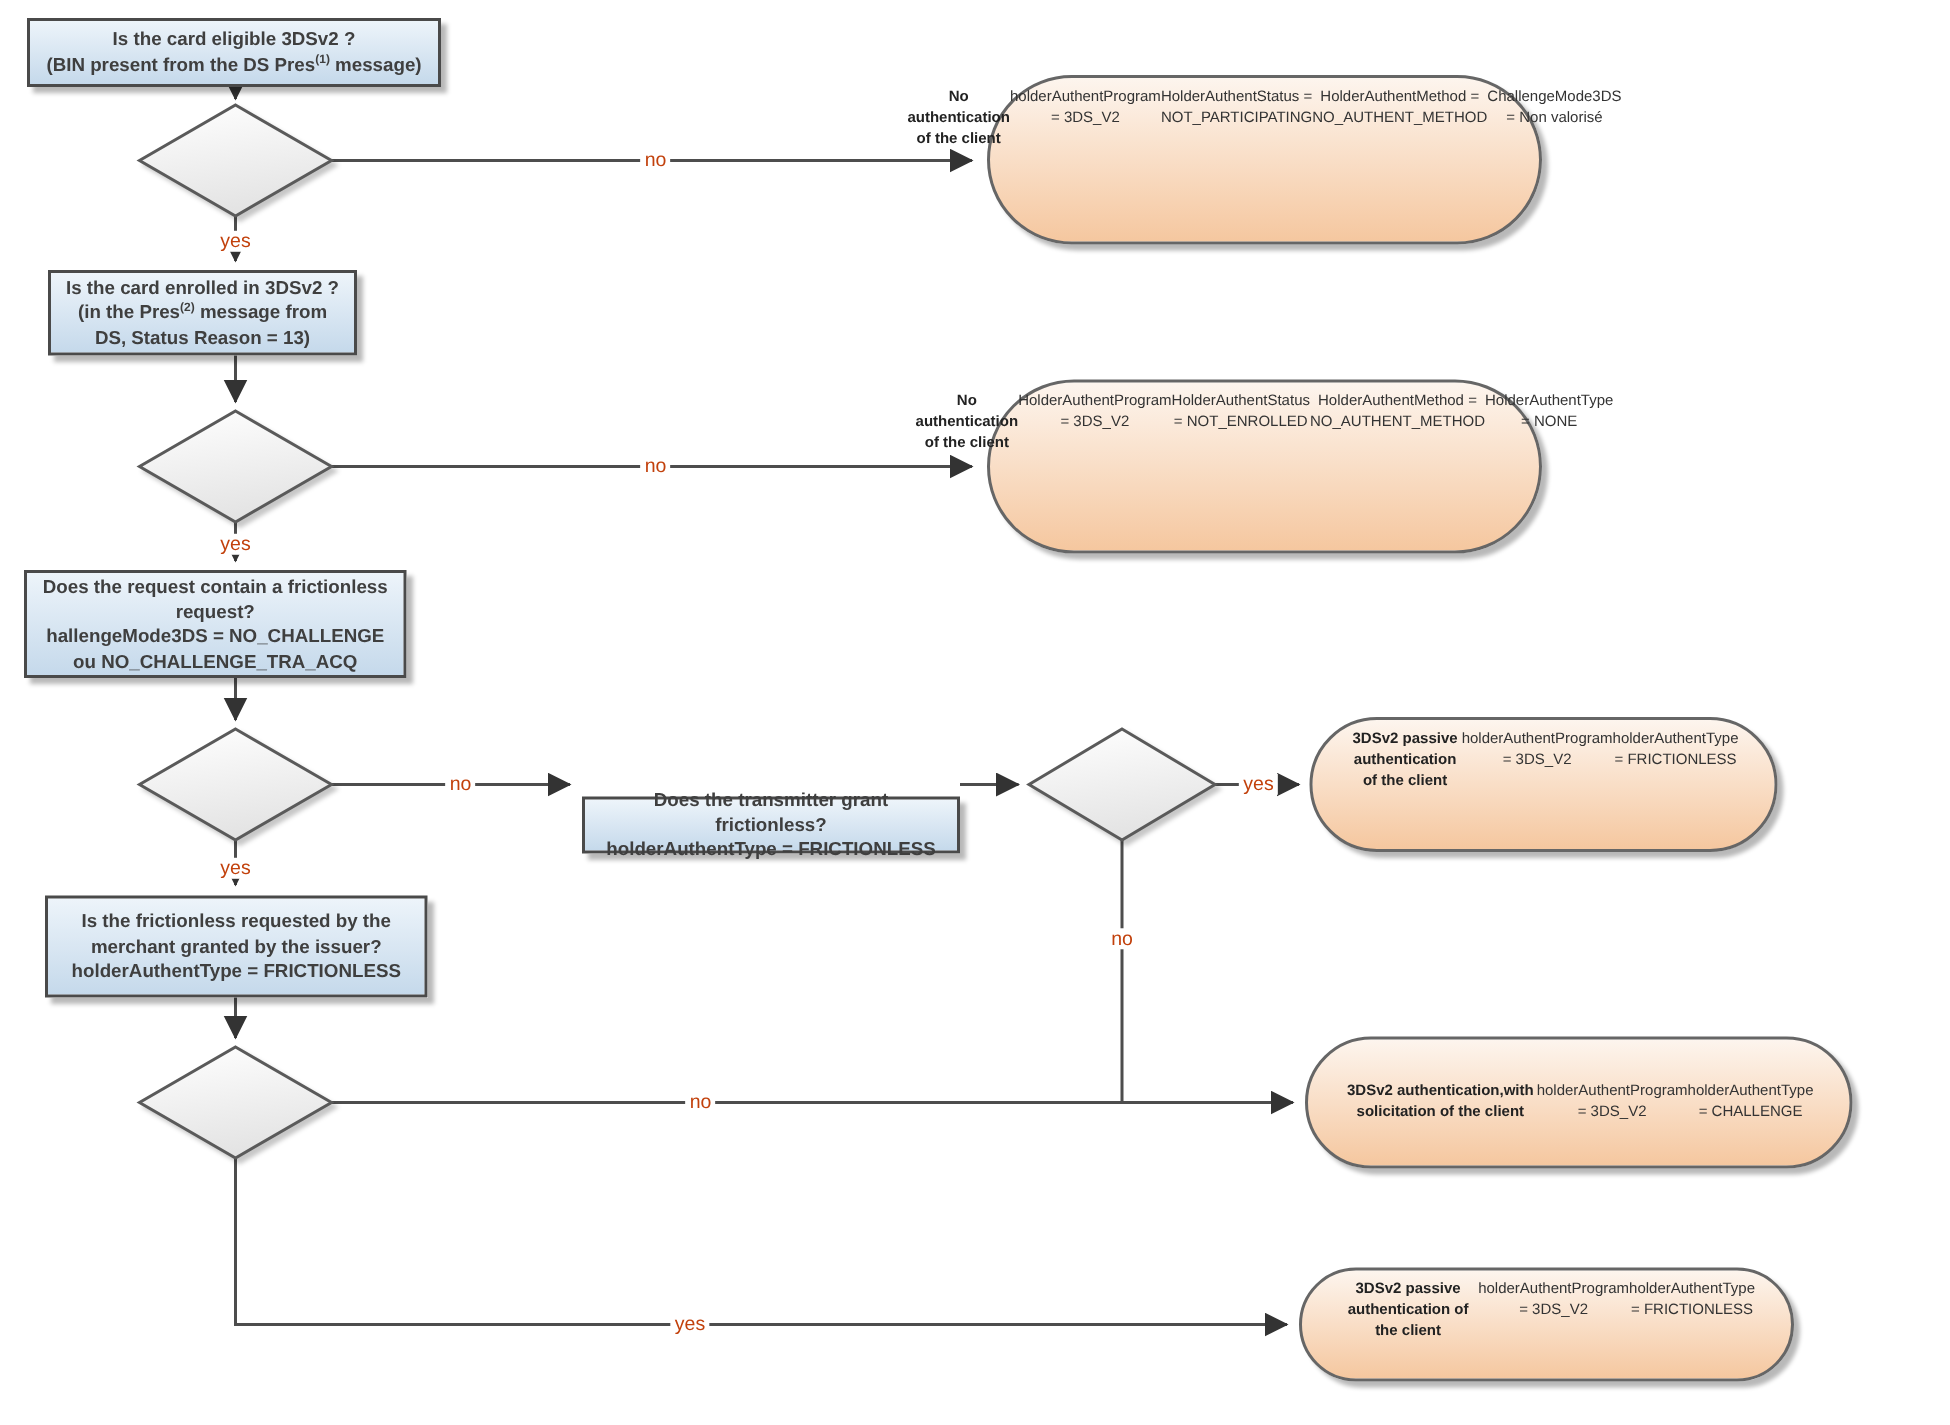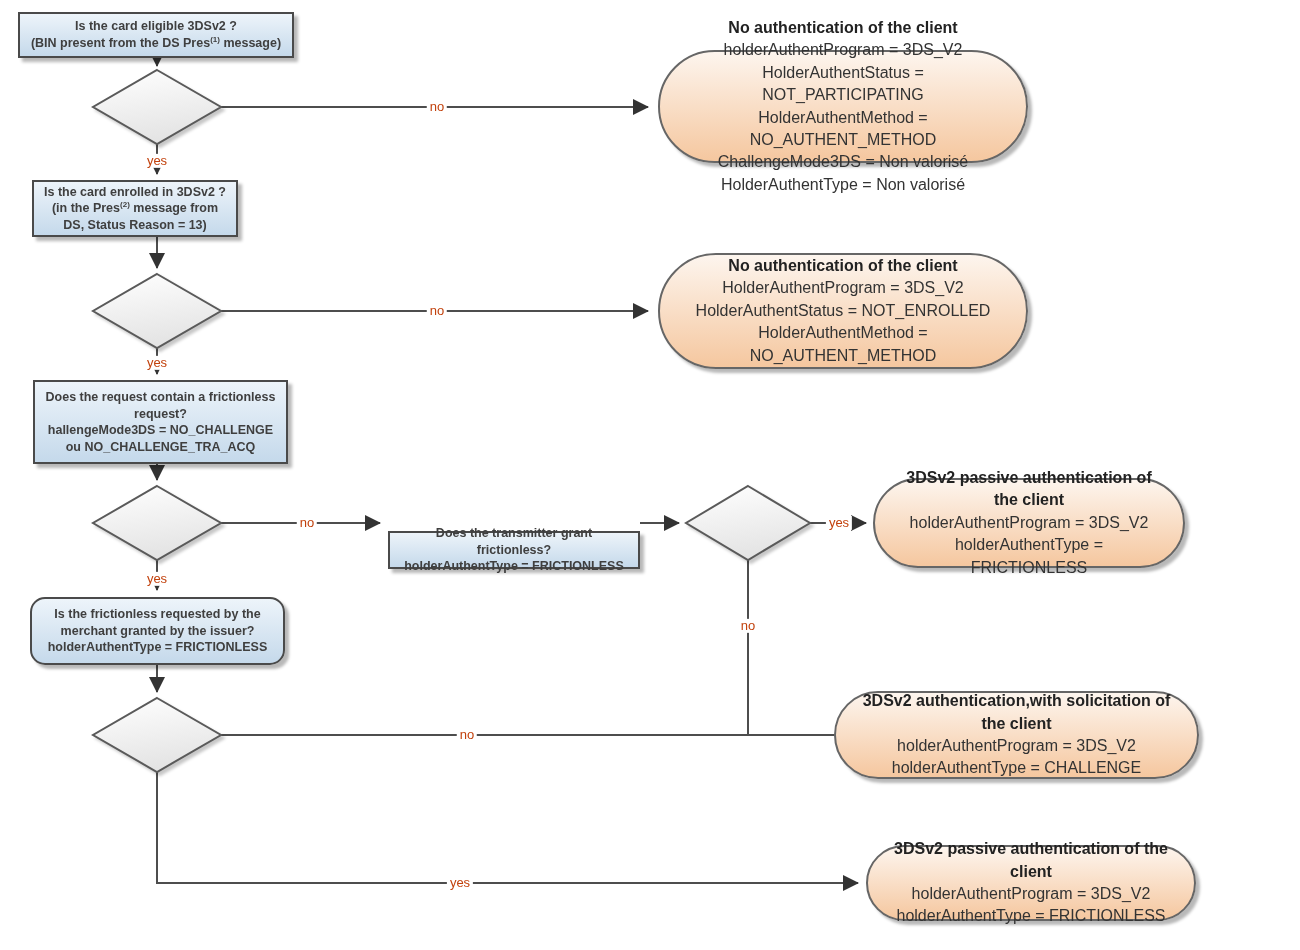--- a/index.html
+++ b/index.html
@@ -18,22 +18,22 @@
     display:flex;flex-direction:column;justify-content:center;
     text-align:center;font-weight:bold;font-size:12.5px;line-height:1.32;
     color:#3f3f3f;padding:3px 8px;
   }
   .qbox sup{font-size:8px;font-weight:bold;}
   .obox{
     position:absolute;box-sizing:border-box;
     background:linear-gradient(#fdf5ee,#f5c79f);
     border:2px solid #666666;border-radius:999px;
     box-shadow:4px 4px 3px rgba(0,0,0,0.28);
-    display:flex;flex-direction:column;justify-content:center;
-    text-align:center;font-size:16px;line-height:1.4;color:#333333;
+    display:flex;justify-content:center;
+    text-align:center;font-size:10px;line-height:1.4;color:#333333;
     padding:6px 24px;
   }
   .obox .title{font-weight:bold;color:#222222;}
   .elabel{
     position:absolute;transform:translate(-50%,-50%);
     background:#ffffff;padding:0 3px;font-size:13px;color:#c2410c;line-height:1.1;
   }
 </style>
 </head>
 <body>
@@ -77,58 +77,58 @@
   <div class="qbox" style="left:18px;top:12px;width:276px;height:46px;">
     <div>Is the card eligible 3DSv2 ?</div>
     <div><span>(BIN present from the DS Pres</span><sup>(1)</sup><span> message)</span></div>
   </div>
 
   <div class="qbox" style="left:32px;top:180px;width:206px;height:57px;align-items:center;">
     <div>Is the card enrolled in 3DSv2 ?</div>
     <div><span>(in the Pres</span><sup>(2)</sup><span> message from DS, Status Reason = 13)</span></div>
   </div>
 
-  <div class="qbox" style="left:33px;top:380px;width:255px;height:84px;">
+  <div class="qbox" style="left:16px;top:380px;width:255px;height:72px;">
     <div>Does the request contain a frictionless request?</div>
     <div>hallengeMode3DS = NO_CHALLENGE ou NO_CHALLENGE_TRA_ACQ</div>
   </div>
 
   <div class="qbox" style="left:388px;top:531px;width:252px;height:38px;">
     <div>Does the transmitter grant frictionless?</div>
     <div>holderAuthentType = FRICTIONLESS</div>
   </div>
 
-  <div class="qbox" style="left:30px;top:597px;width:255px;height:68px;border-radius:15px;">
+  <div class="qbox" style="left:30px;top:597px;width:255px;height:68px;">
     <div>Is the frictionless requested by the merchant granted by the issuer?</div>
     <div>holderAuthentType = FRICTIONLESS</div>
   </div>
 
   <div class="obox" style="left:658px;top:50px;width:370px;height:113px;">
     <div class="title">No authentication of the client</div>
     <div>holderAuthentProgram = 3DS_V2</div>
     <div>HolderAuthentStatus = NOT_PARTICIPATING</div>
     <div>HolderAuthentMethod = NO_AUTHENT_METHOD</div>
     <div>ChallengeMode3DS = Non valorisé</div>
-    <div>HolderAuthentType = Non valorisé</div>
   </div>
 
   <div class="obox" style="left:658px;top:253px;width:370px;height:116px;">
     <div class="title">No authentication of the client</div>
     <div>HolderAuthentProgram = 3DS_V2</div>
     <div>HolderAuthentStatus = NOT_ENROLLED</div>
     <div>HolderAuthentMethod = NO_AUTHENT_METHOD</div>
+    <div>HolderAuthentType = NONE</div>
   </div>
 
   <div class="obox" style="left:873px;top:478px;width:312px;height:90px;">
     <div class="title">3DSv2 passive authentication of the client</div>
     <div>holderAuthentProgram = 3DS_V2</div>
     <div>holderAuthentType = FRICTIONLESS</div>
   </div>
 
-  <div class="obox" style="left:834px;top:691px;width:365px;height:88px;">
+  <div class="obox" style="left:870px;top:691px;width:365px;height:88px;align-items:center;">
     <div class="title">3DSv2 authentication,with solicitation of the client</div>
     <div>holderAuthentProgram = 3DS_V2</div>
     <div>holderAuthentType = CHALLENGE</div>
   </div>
 
   <div class="obox" style="left:866px;top:845px;width:330px;height:76px;">
     <div class="title">3DSv2 passive authentication of the client</div>
     <div>holderAuthentProgram = 3DS_V2</div>
     <div>holderAuthentType = FRICTIONLESS</div>
   </div>

